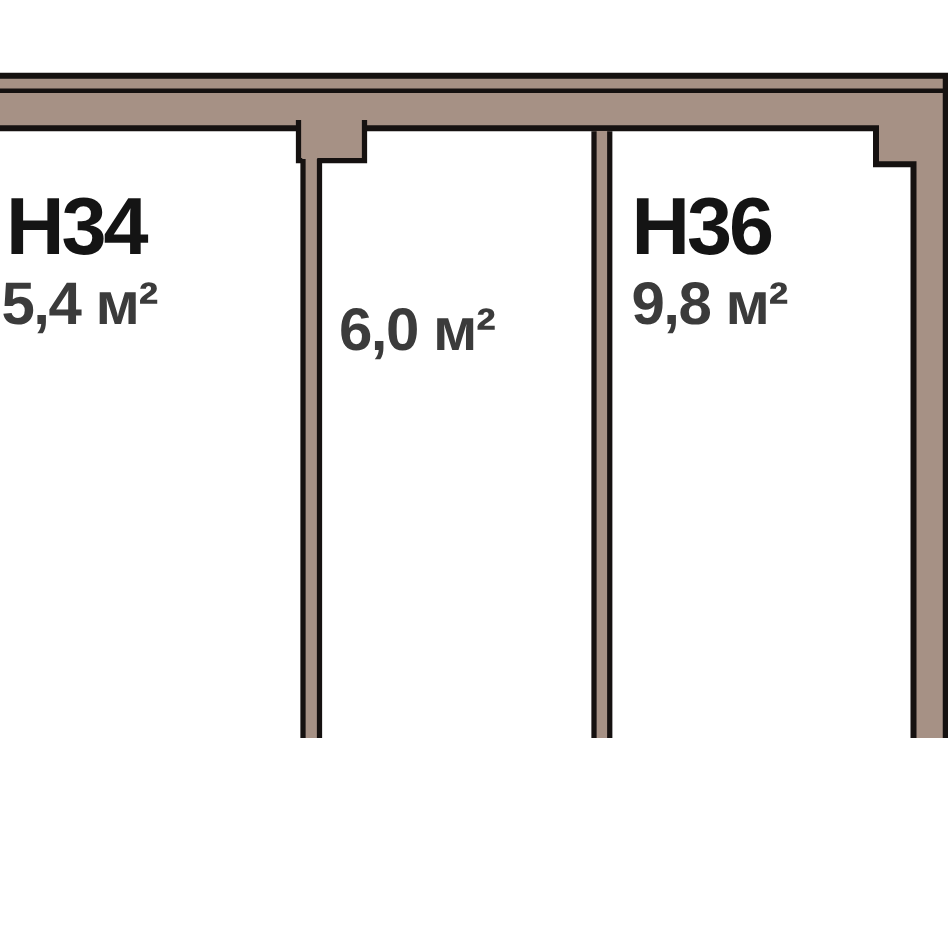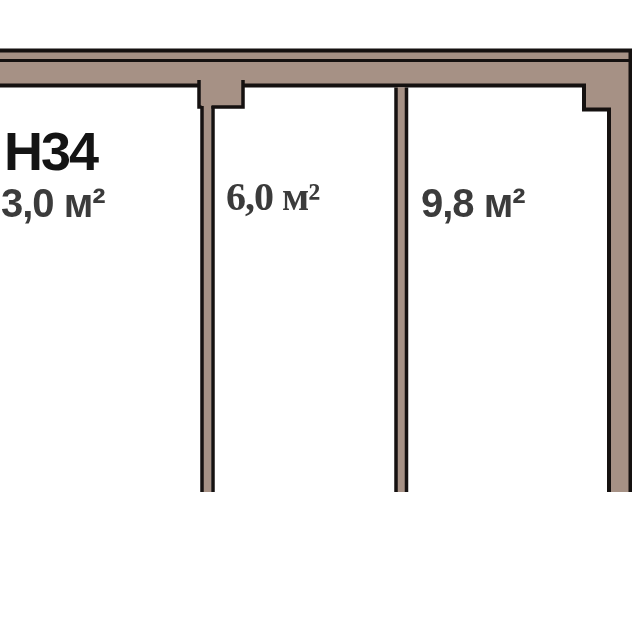--- a/index.html
+++ b/index.html
@@ -19,21 +19,21 @@
   .open-tick{fill:none;stroke:var(--opening-line);stroke-width:1.4;}
 
   
   .room-label{position:absolute;font-weight:700;font-size:54px;line-height:1;
               letter-spacing:-2px;color:var(--label-color);white-space:nowrap;}
   .room-area {position:absolute;font-weight:700;font-size:40px;line-height:1;
               letter-spacing:-1px;color:var(--area-color);white-space:nowrap;}
   .lbl-0{left:4px;  top:124px;}
   .ara-0{left:1px;  top:183px;}
   .lbl-1{left:226px;top:124px;}
-  .ara-1{left:226px;top:177px;font-family:Liberation Serif, serif;}
+  .ara-1{left:226px;top:200px;}
   .lbl-2{left:421px;top:124px;}
   .ara-2{left:421px;top:183px;}
 </style>
 </head>
 <body>
 
 <div class="plan">
 
   <svg width="632" height="632" viewBox="0 0 632 632">
 
@@ -75,19 +75,20 @@
     <path class="door" d="M 414.5 552.5 A 93 93 0 0 0 427 596.5 L 507.5 549"></path>
 
     <g>
       <line class="open-line" x1="605.5" y1="562.5" x2="605.5" y2="633"></line>
       <line class="open-line" x1="628" y1="562.5" x2="628" y2="633"></line>
       <line class="open-tick" x1="625.5" y1="568" x2="633" y2="568"></line>
     </g>
   </svg>
 
   <div class="room-label lbl-0">Н34</div>
-  <div class="room-area ara-0">3,0 м²</div>
+  <div class="room-area ara-0">5,4 м²</div>
 
   <div class="room-area ara-1">6,0 м²</div>
 
+  <div class="room-label lbl-2">Н36</div>
   <div class="room-area ara-2">9,8 м²</div>
 
 </div>
 
 </body></html>

